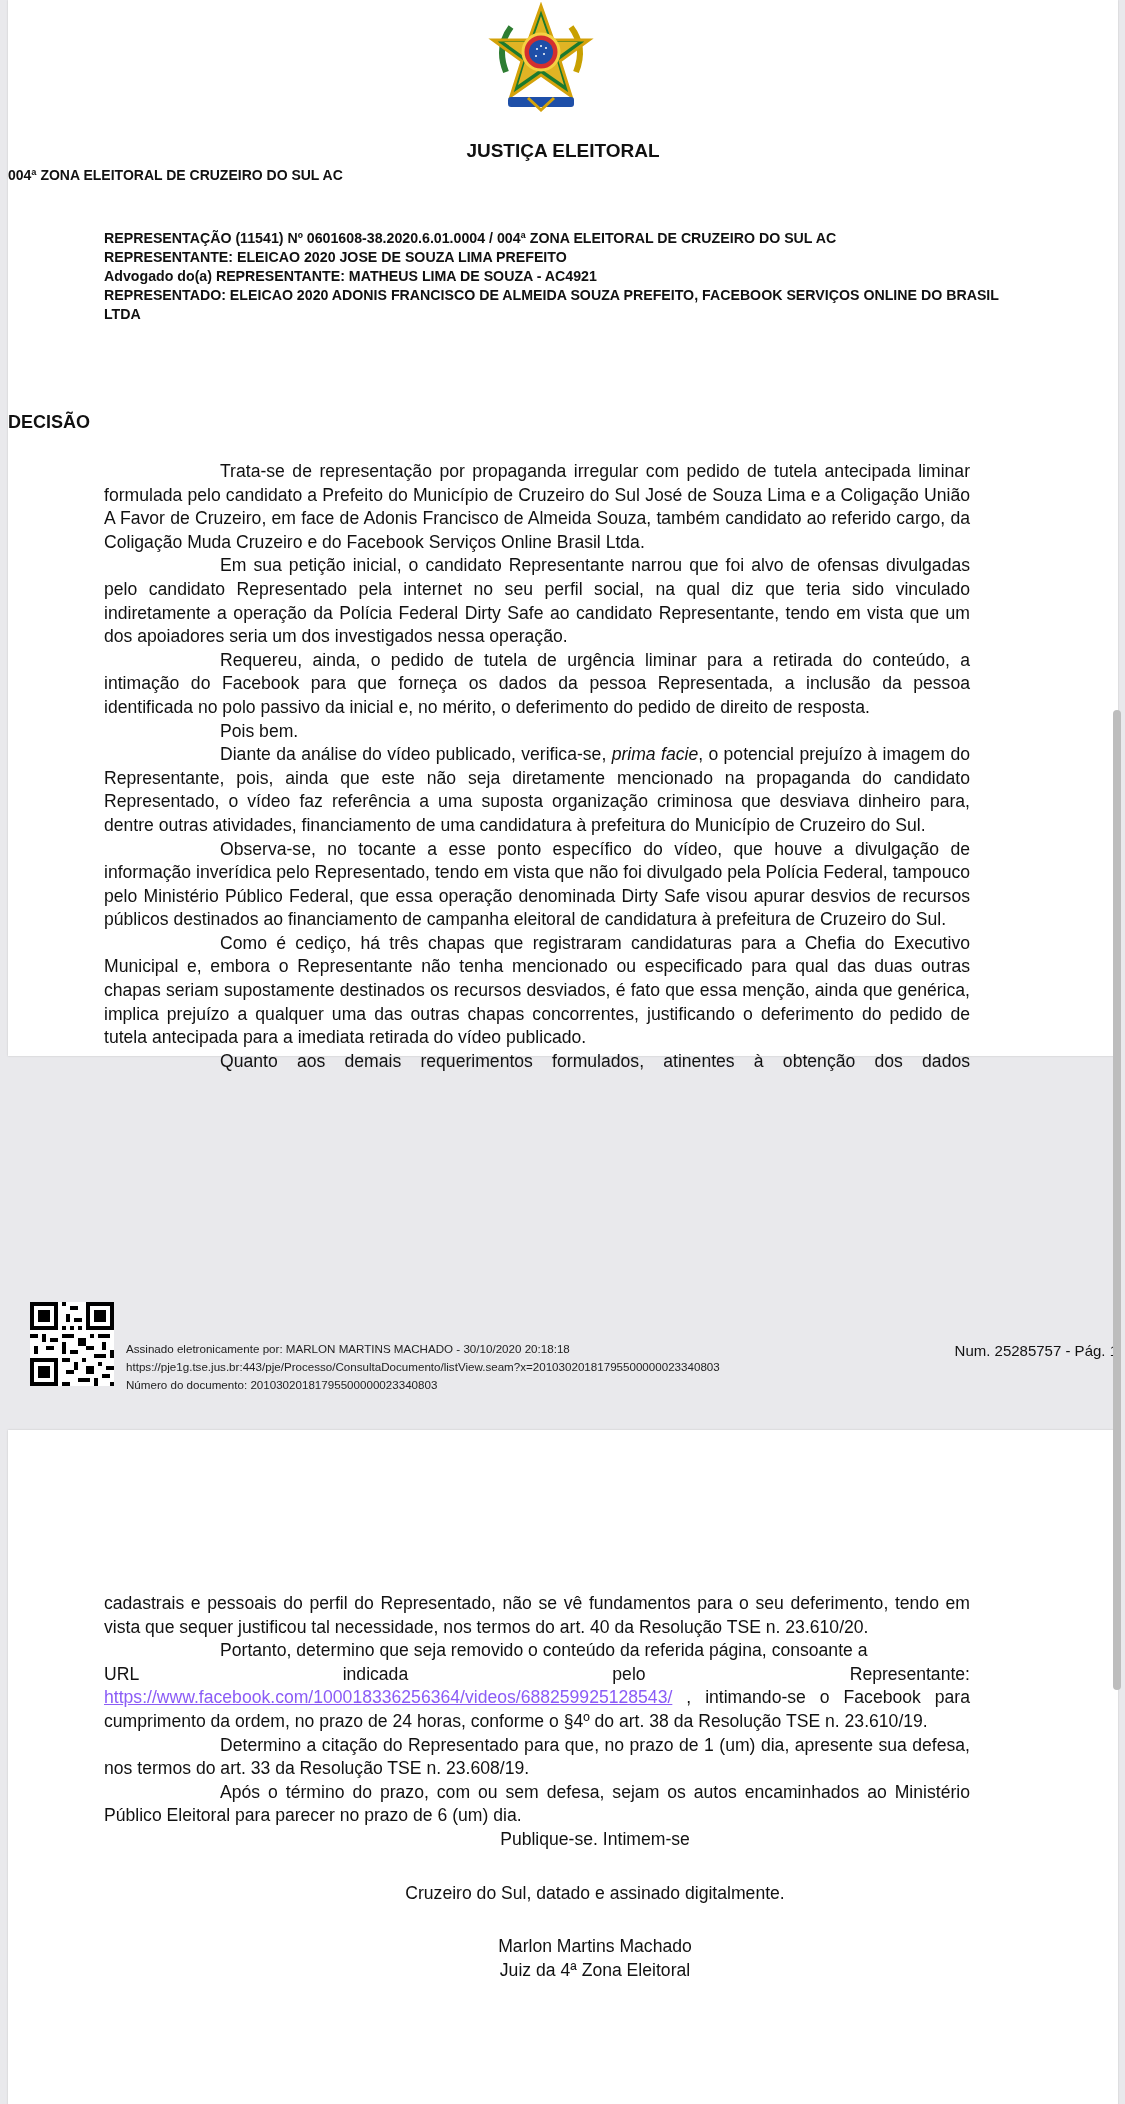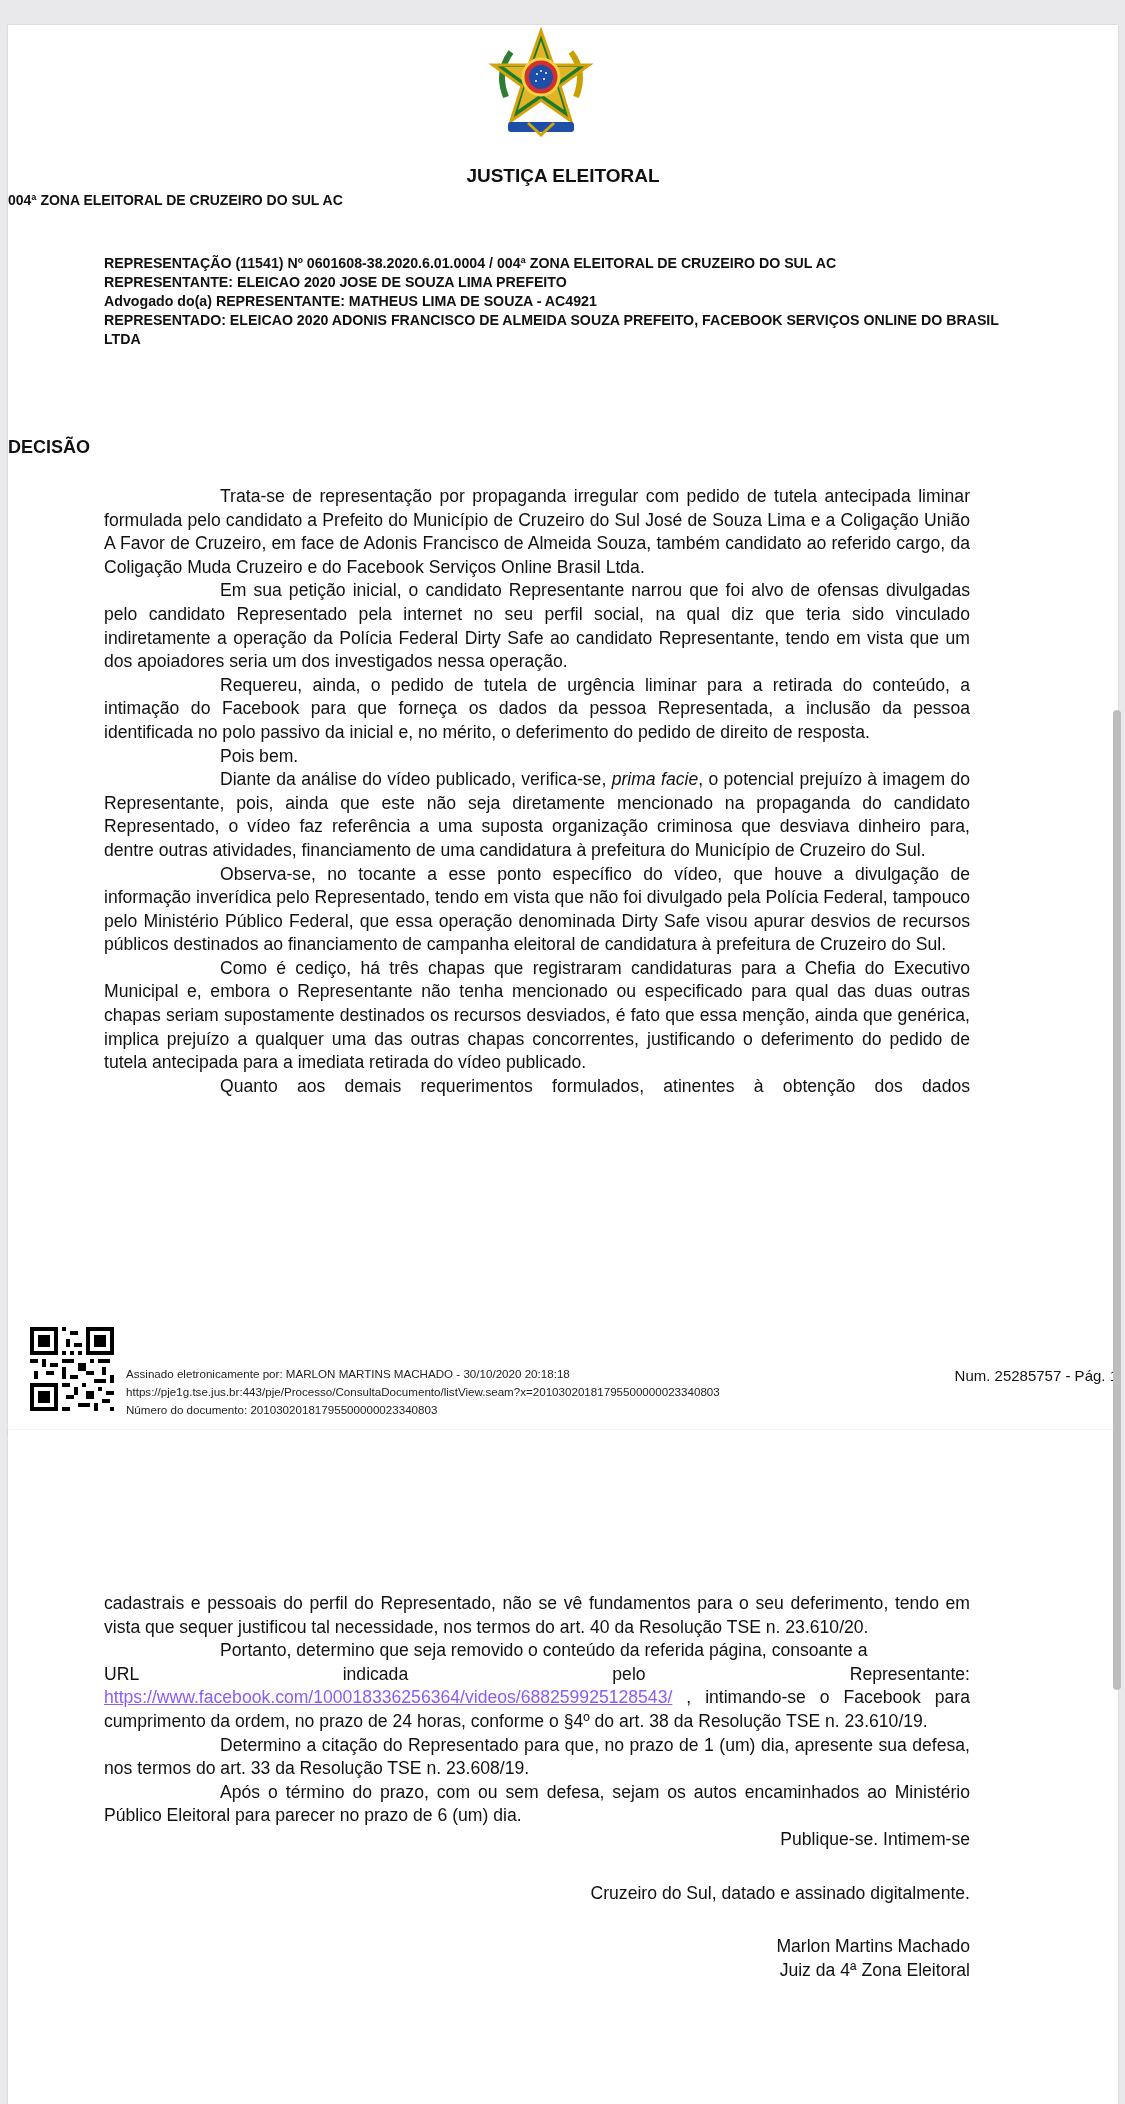--- a/index.html
+++ b/index.html
@@ -10,21 +10,21 @@
       color: #111;
       position: relative;
     }
     .page {
       position: absolute;
       left: 8px;
       width: 1110px;
       background: #ffffff;
       box-shadow: 0 0 2px rgba(0,0,0,0.15);
     }
-    #page1 { top: 0; height: 1410px; margin-top: 25px; }
+    #page1 { top: 0; height: 1056px; }
     #page2 { top: 1430px; height: 690px; }
 
     .emblem {
       position: absolute;
       left: 478px; top: 2px;
       width: 110px; height: 112px;
     }
     .header-title {
       position: absolute; left: 0; width: 1110px; top: 140px;
       text-align: center; font-weight: bold; font-size: 19px;
@@ -45,21 +45,21 @@
       text-align: left; font-weight: bold; font-size: 18px;
     }
     .body-text {
       position: absolute; left: 96px; width: 866px;
       font-size: 17.6px; line-height: 23.6px;
       text-align: justify;
     }
     #body1 { top: 460px; }
     .body-text p { text-indent: 116px; margin: 0; }
     .body-text p.noindent { text-indent: 0; }
-    .body-text p.plain { text-indent: 116px; text-align: right; }
+    .body-text p.plain { text-indent: 116px; text-align: center; }
     .body-text .url-line { text-align: justify; text-align-last: justify; }
     .link { color: #8b5cf6; text-decoration: underline; }
     .gap { height: 30px; }
 
     .footer {
       position: absolute; left: 22px; top: 1302px; width: 1088px; height: 92px;
     }
     .qr { position: absolute; left: 0; top: 0; width: 84px; height: 84px; }
     .sign-info {
       position: absolute; left: 96px; top: 38px;

